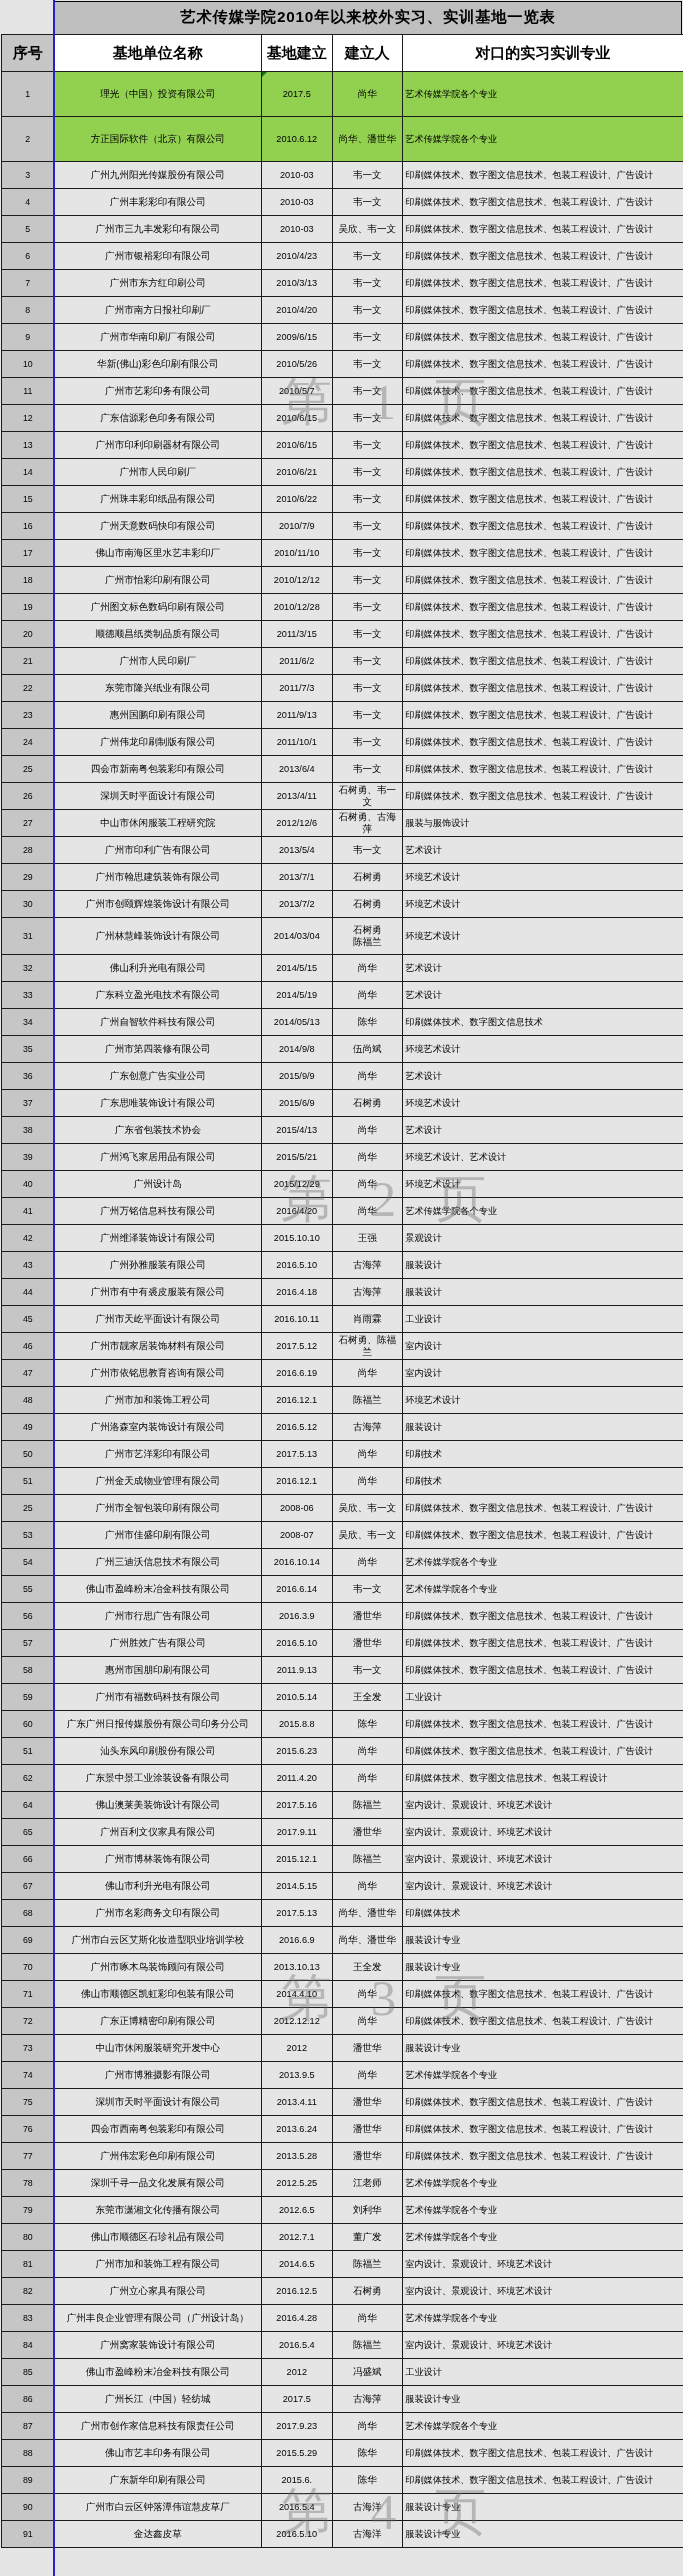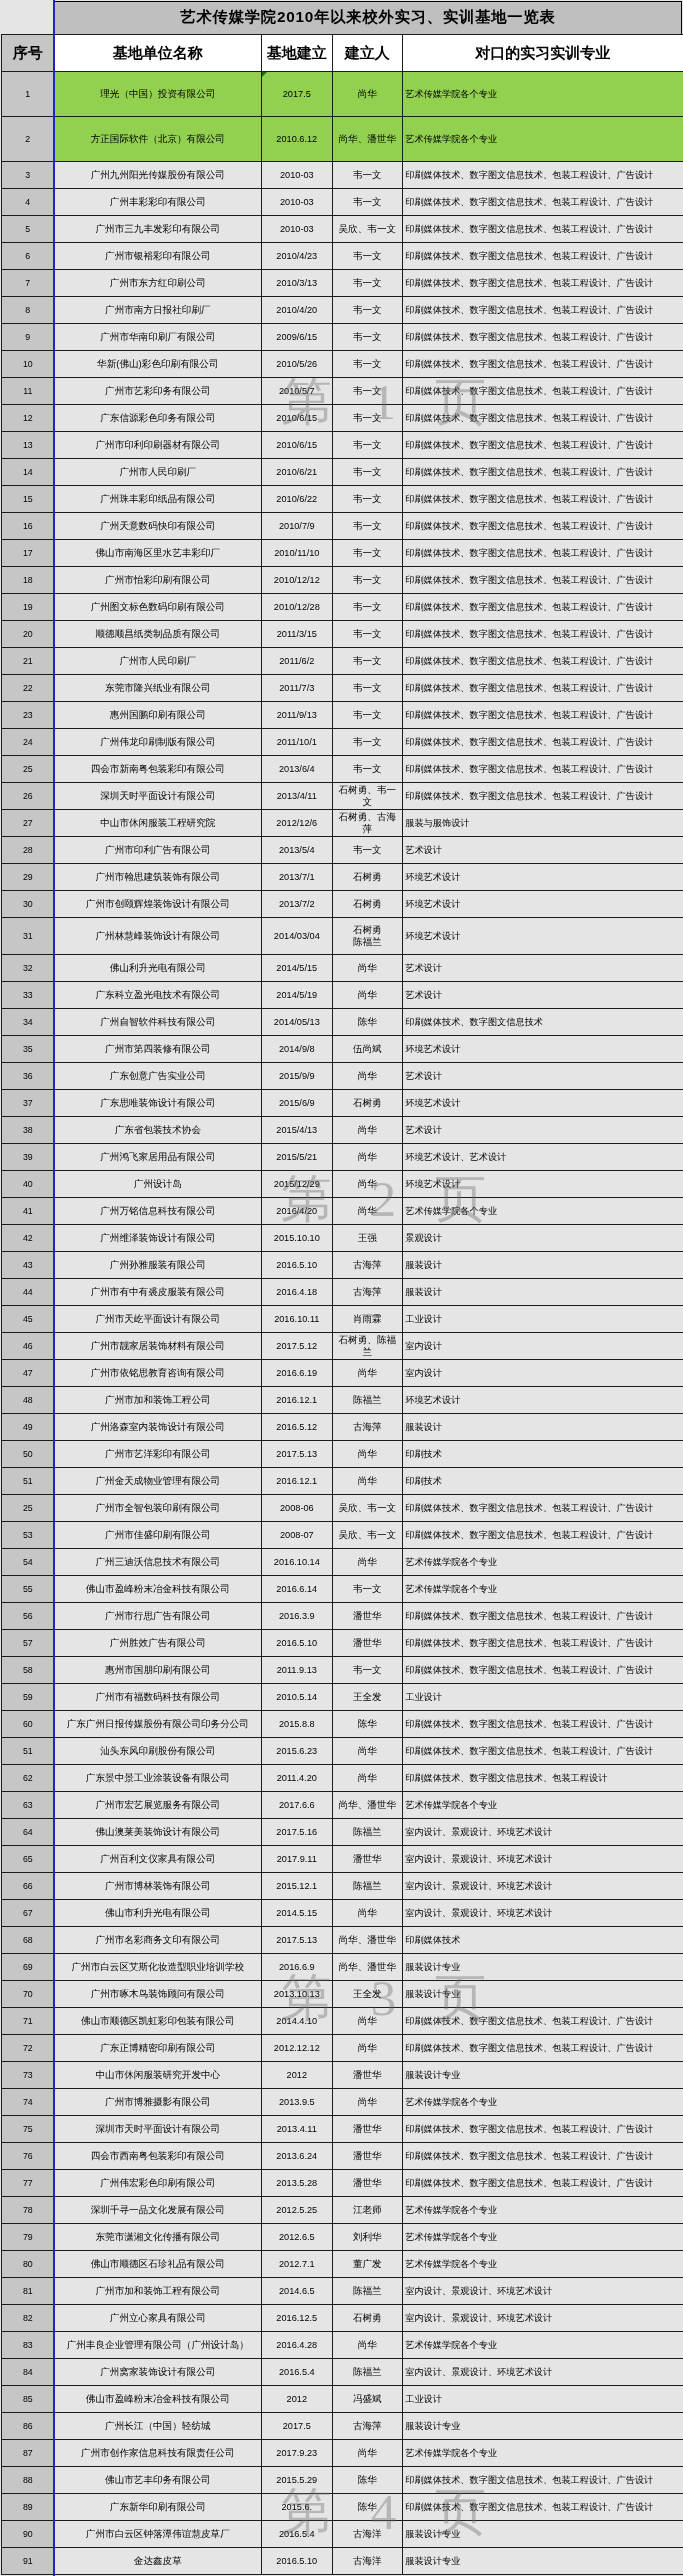--- a/index.html
+++ b/index.html
@@ -484,27 +484,20 @@
           <td class="major">印刷媒体技术、数字图文信息技术、包装工程设计、广告设计</td>
         </tr>
         <tr class="">
           <td class="num">62</td>
           <td class="name">广东景中景工业涂装设备有限公司</td>
           <td class="date">2011.4.20</td>
           <td class="founder">尚华</td>
           <td class="major">印刷媒体技术、数字图文信息技术、包装工程设计</td>
         </tr>
         <tr class="">
-          <td class="num">63</td>
-          <td class="name">广州市宏艺展览服务有限公司</td>
-          <td class="date">2017.6.6</td>
-          <td class="founder">尚华、潘世华</td>
-          <td class="major">艺术传媒学院各个专业</td>
-        </tr>
-        <tr class="">
           <td class="num">64</td>
           <td class="name">佛山澳莱美装饰设计有限公司</td>
           <td class="date">2017.5.16</td>
           <td class="founder">陈福兰</td>
           <td class="major">室内设计、景观设计、环境艺术设计</td>
         </tr>
         <tr class="">
           <td class="num">65</td>
           <td class="name">广州百利文仪家具有限公司</td>
           <td class="date">2017.9.11</td>

